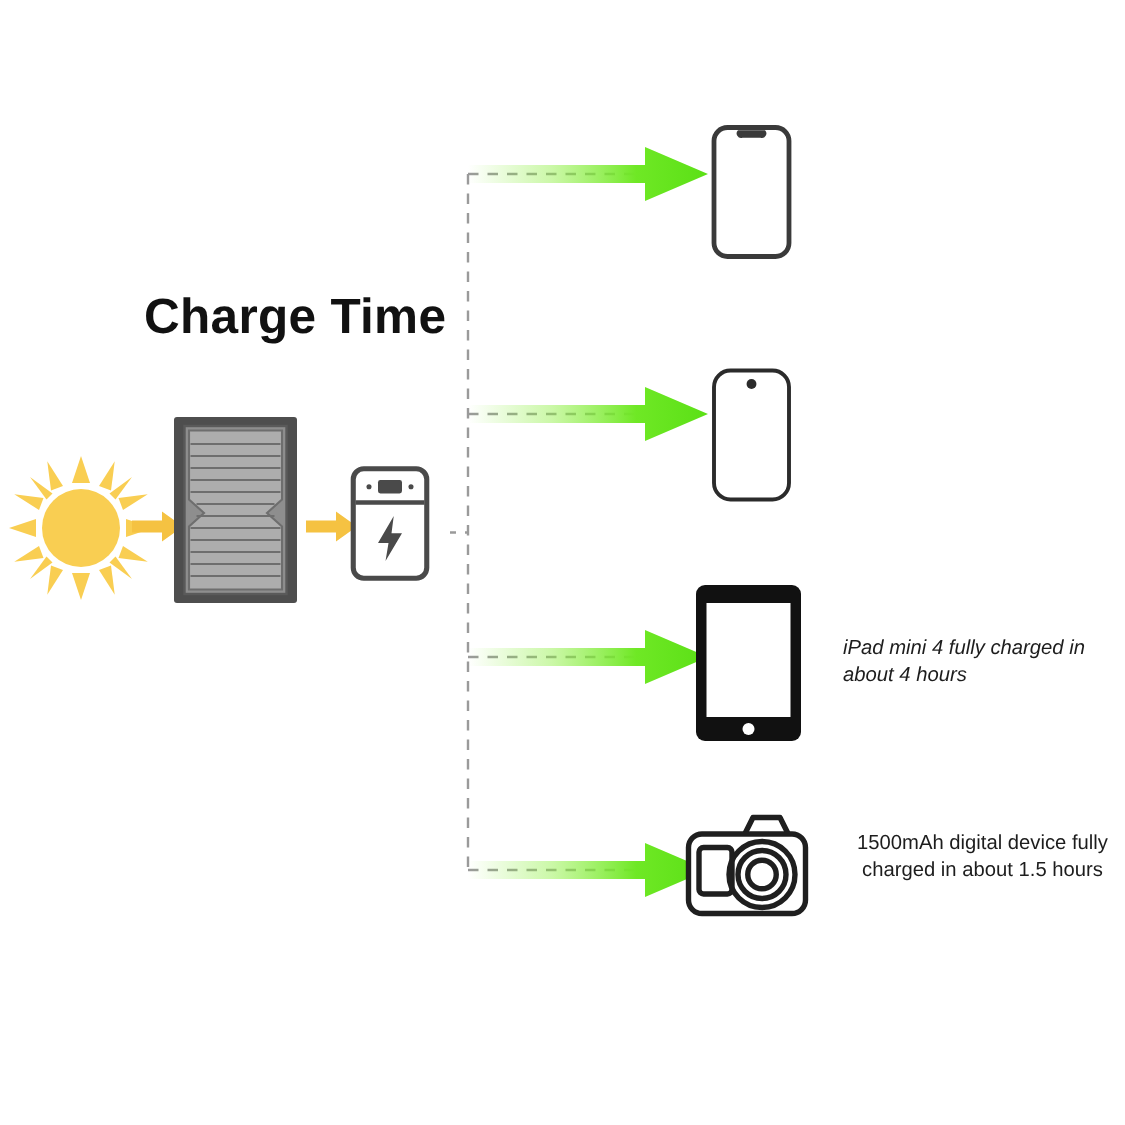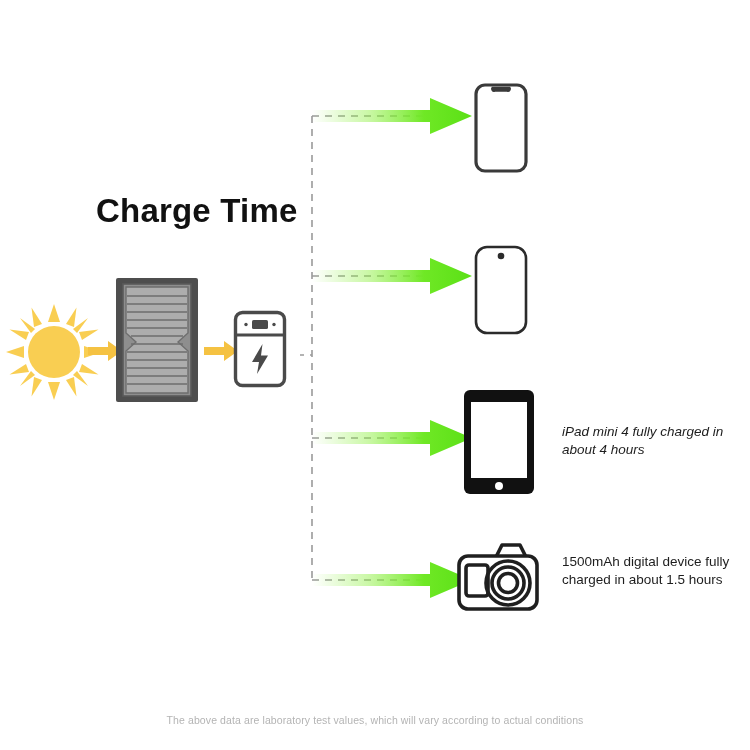--- a/index.html
+++ b/index.html
@@ -74,21 +74,21 @@
   .device-caption {
     position: absolute;
     width: 186px;
     font-size: 13.5px;
     line-height: 17.5px;
     color: #1d1d1d;
   }
   #device-caption-1 { left: 562px; top: 99px; }
   #device-caption-2 { left: 562px; top: 261px; }
   #device-caption-3 { left: 562px; top: 423px; font-style: italic; }
-  #device-caption-4 { left: 562px; top: 553px; }
+  #device-caption-4 { left: 562px; top: 553px; text-align: center; }
 
   
   #footer-note {
     position: absolute;
     left: 0;
     right: 0;
     top: 714px;
     text-align: center;
     font-size: 10.5px;
     color: #b4b4b4;
@@ -252,15 +252,14 @@
         <rect x="3" y="17" width="78" height="53" rx="9" fill="#ffffff"></rect>
         <rect x="10" y="26" width="22" height="31" rx="3"></rect>
         <circle cx="52" cy="44" r="22"></circle>
         <circle cx="52" cy="44" r="16"></circle>
         <circle cx="52" cy="44" r="9.5"></circle>
       </g>
     </svg>
   </div>
   <div class="device-caption" id="device-caption-4">1500mAh digital device fully charged in about 1.5 hours</div>
 
-  <div id="footer-note">The above data are laboratory test values, which will vary according to actual conditions</div>
 
 </div>
 
 </body></html>

